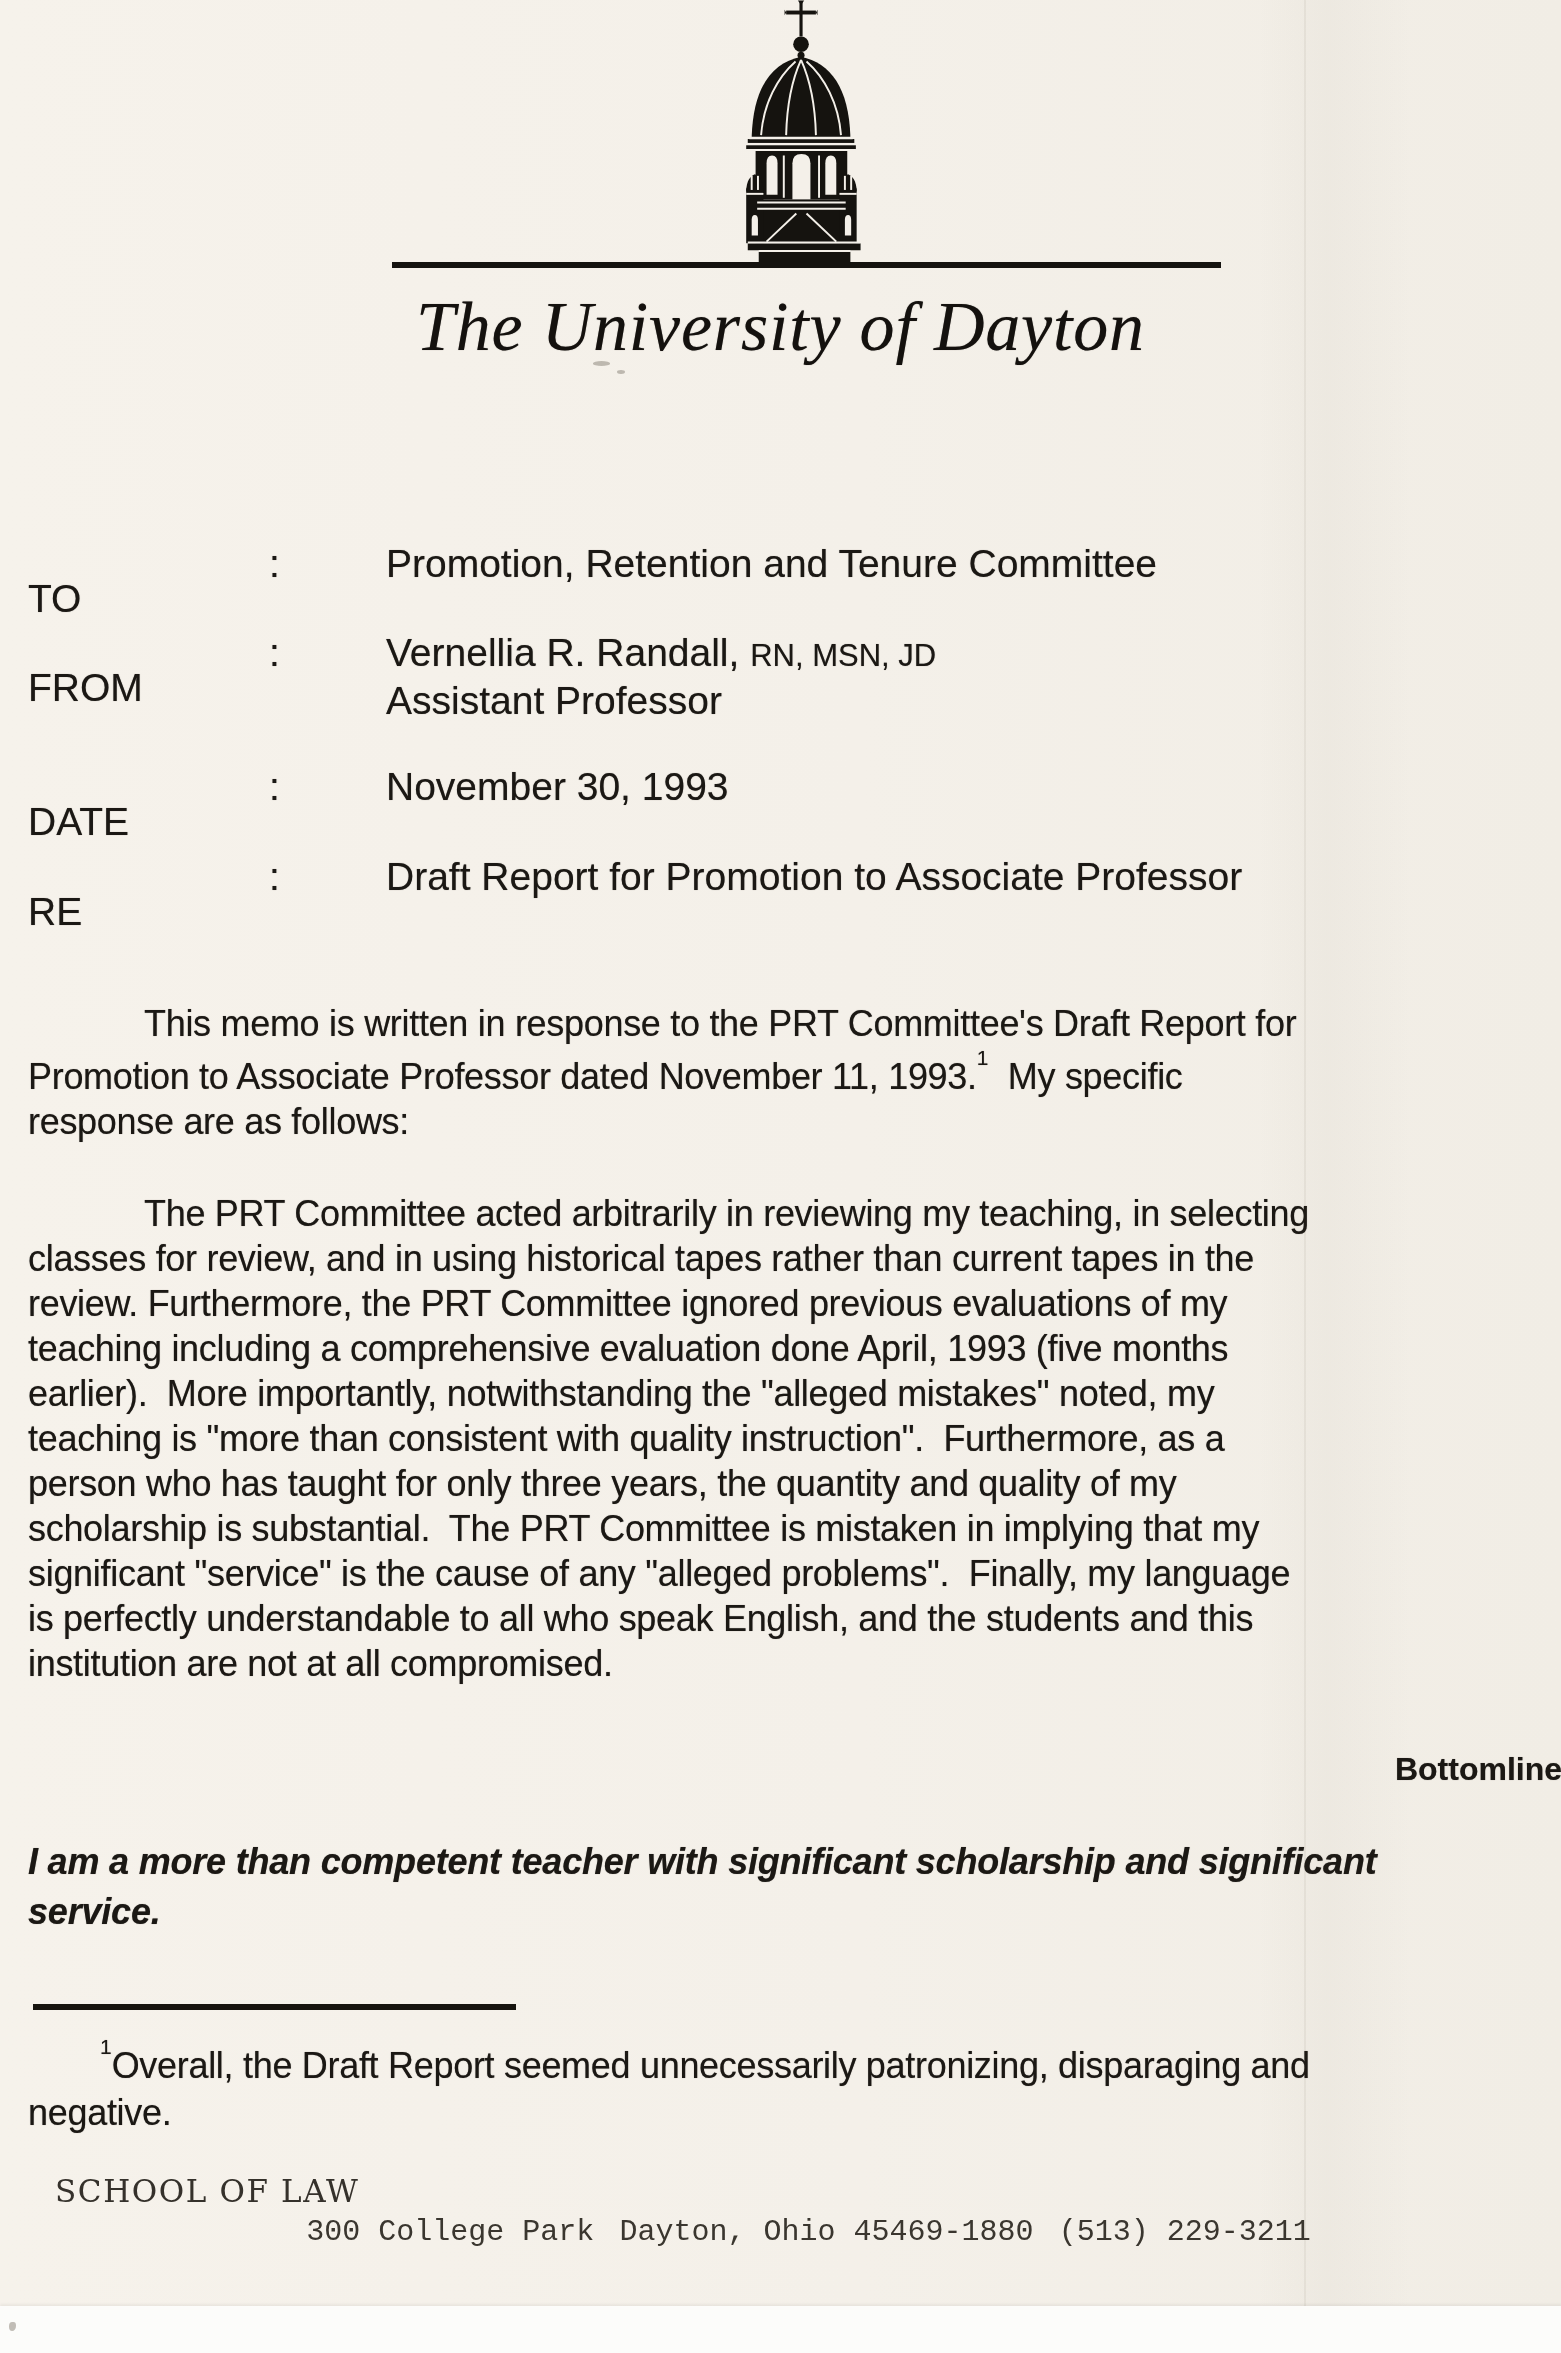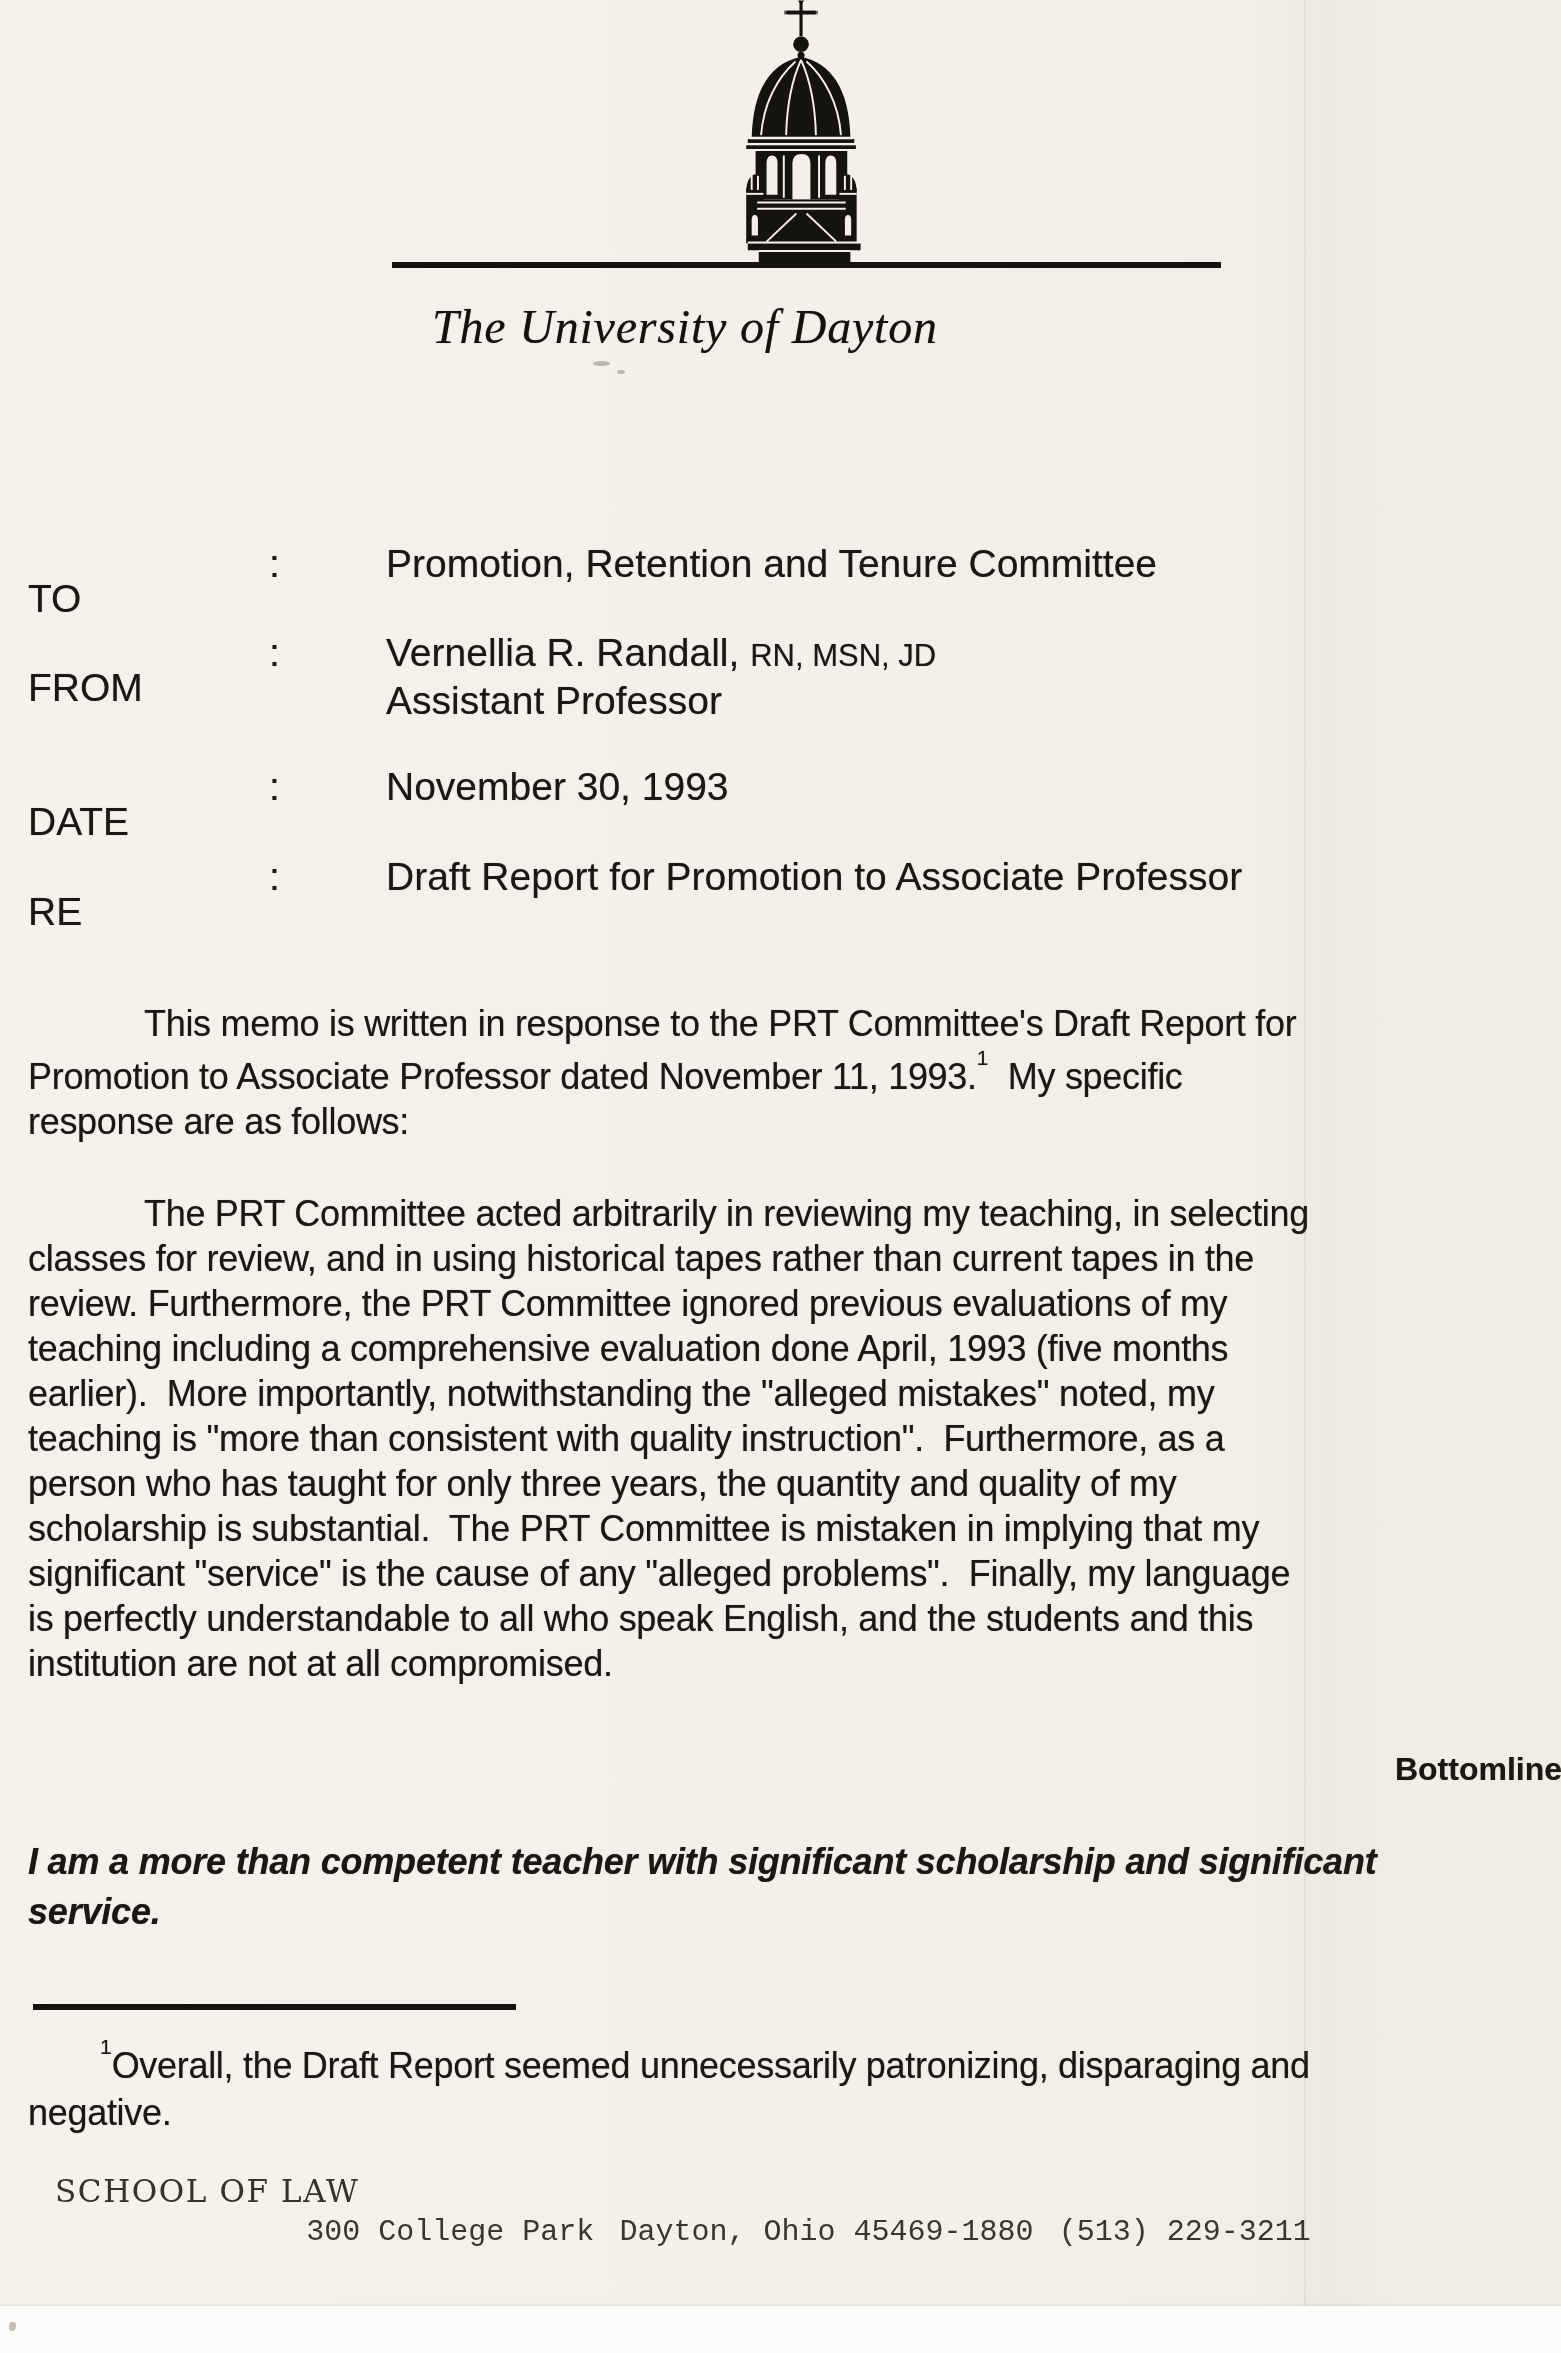--- a/index.html
+++ b/index.html
@@ -12,24 +12,24 @@
     font-family:"Liberation Sans", sans-serif;
     color:#1b1814;
     overflow:hidden;
   }
   .ink { text-shadow:0 0 0.8px rgba(27,24,20,.55); }
 
   
   .logo { position:absolute; left:718px; top:0; width:188px; height:271px; }
   .head-rule { position:absolute; left:392px; top:262px; width:829px; height:6.3px; background:#15130f; }
   .uni-title {
-    position:absolute; left:432px; top:288px;
+    position:absolute; left:416px; top:288px;
     font-family:"Liberation Serif", serif;
     font-style:italic; font-weight:400;
-    font-size:48px; line-height:78px; letter-spacing:0.8px;
+    font-size:70px; line-height:78px; letter-spacing:0.8px;
     color:#14110e; white-space:nowrap;
   }
   .smudge { position:absolute; background:rgba(122,116,104,.45); border-radius:50%; }
 
   
   .frow { position:absolute; left:0; width:1562px; font-size:39px; line-height:45px; }
   .flabel { position:absolute; left:28px;margin-top:35px; }
   .fcolon { position:absolute; left:269px; }
   .fvalue { position:absolute; left:386px; width:1130px; }
   .creds  { font-size:31px;margin-top:24px; }

